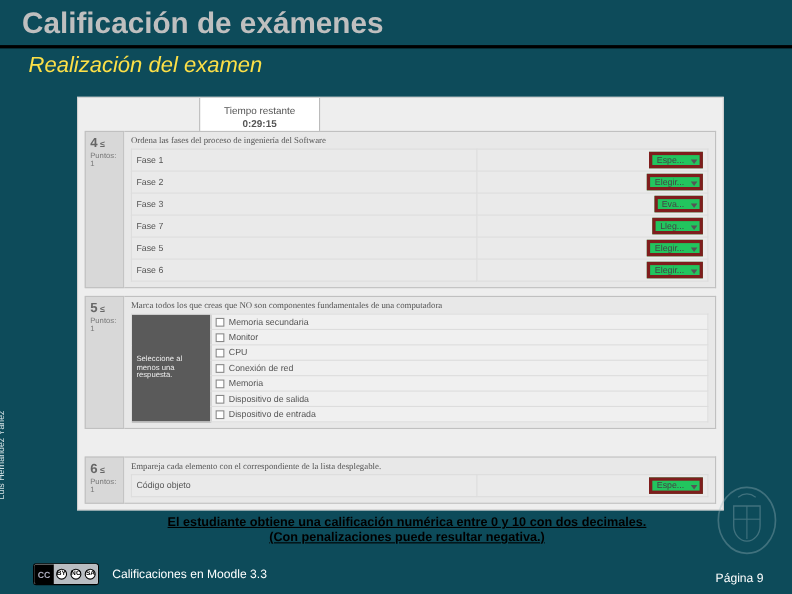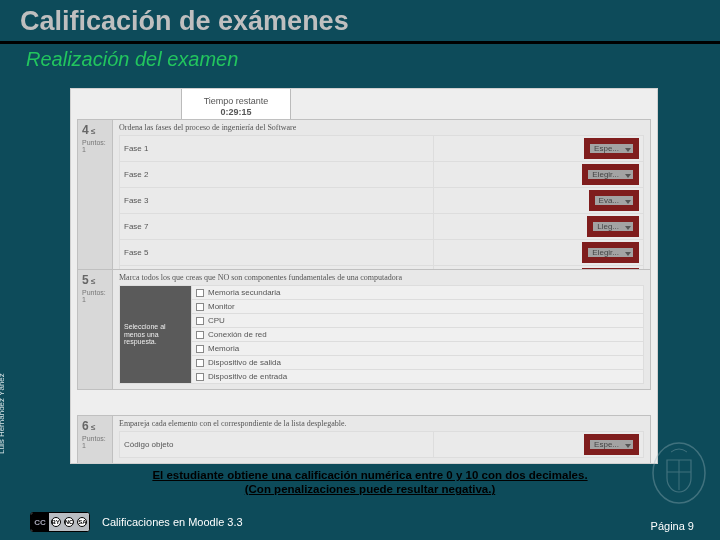--- a/index.html
+++ b/index.html
@@ -15,21 +15,21 @@
     font-size: 27px;
     font-weight: 600;
     color: #bfbfbf;
     padding: 6px 20px 4px 20px;
     border-bottom: 3px solid #000;
     font-family: "Candara", "Segoe UI", sans-serif;
   }
   .subtitle {
     font-size: 20px;
     font-style: italic;
-    color: #22c55e;
+    color: #fde047;
     padding: 4px 0 2px 26px;
     font-family: "Candara", "Segoe UI", sans-serif;
   }
   .author-bar {
     position: absolute;
     left: 6px;
     bottom: 86px;
     transform: rotate(-90deg);
     transform-origin: left bottom;
     font-size: 8px;
@@ -93,22 +93,22 @@
   .matchtable td {
     background: #eaeaea;
     border: 1px solid #ddd;
     padding: 2px 4px;
     font-size: 8px;
   }
   .matchtable td:first-child { width: 60%; }
   .matchtable td:last-child { text-align: right; }
   .sel {
     display: inline-block;
-    border: 6px solid #7f1d1d;
-    background: #a3a3a3;
+    border: 3px solid #7f1d1d;
+    background: #22c55e;
     font-size: 8px;
     padding: 0 14px 0 4px;
     min-width: 44px;
     position: relative;
     color: #444;
   }
   .sel::after {
     content: "";
     position: absolute;
     right: 2px; top: 4px;

